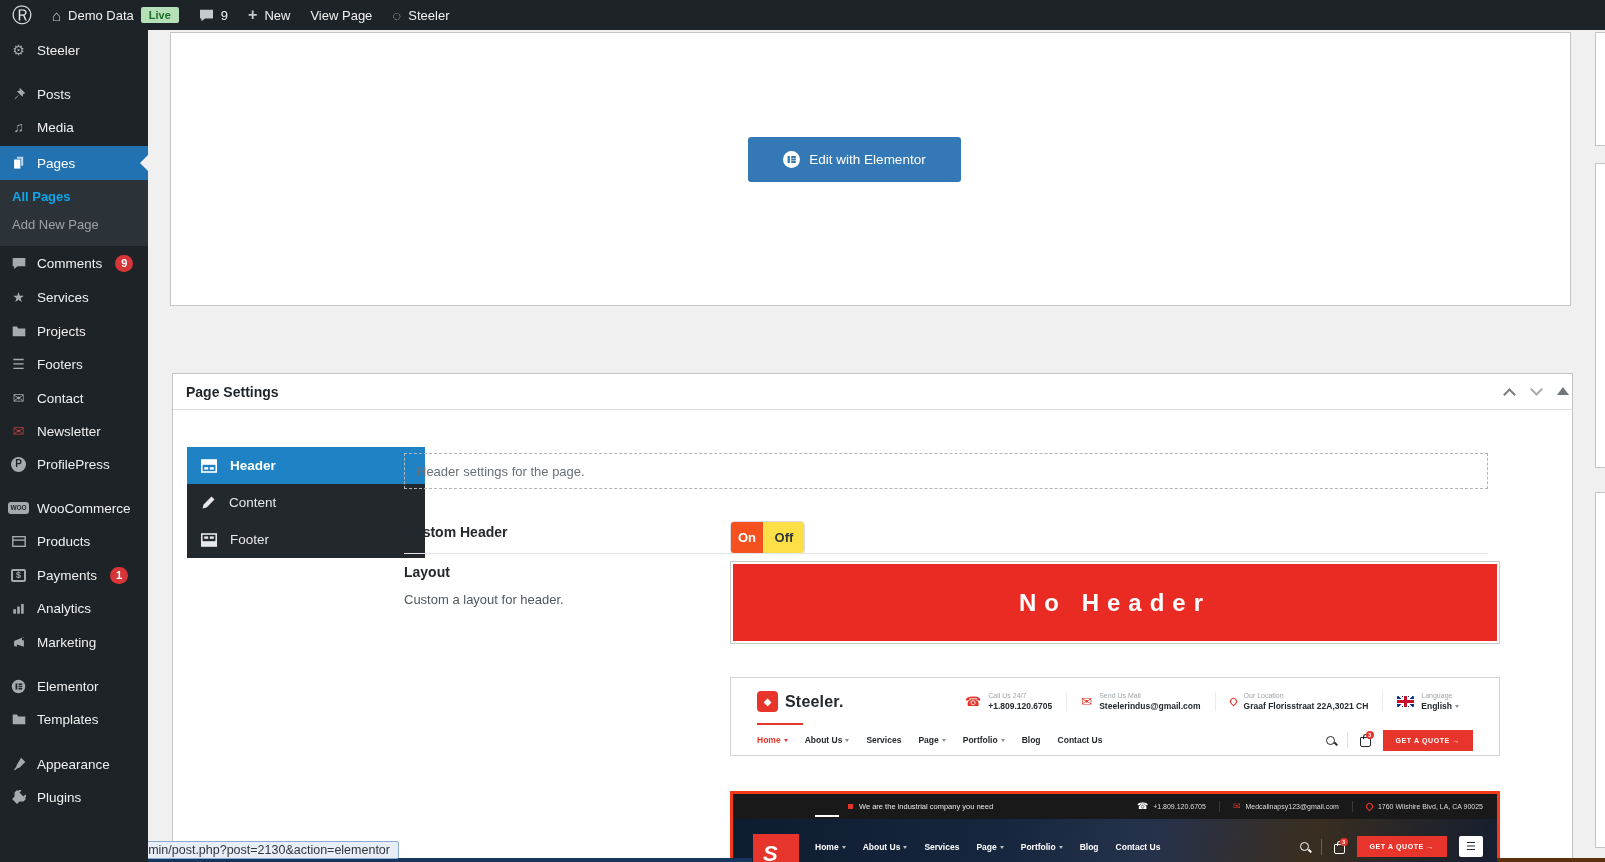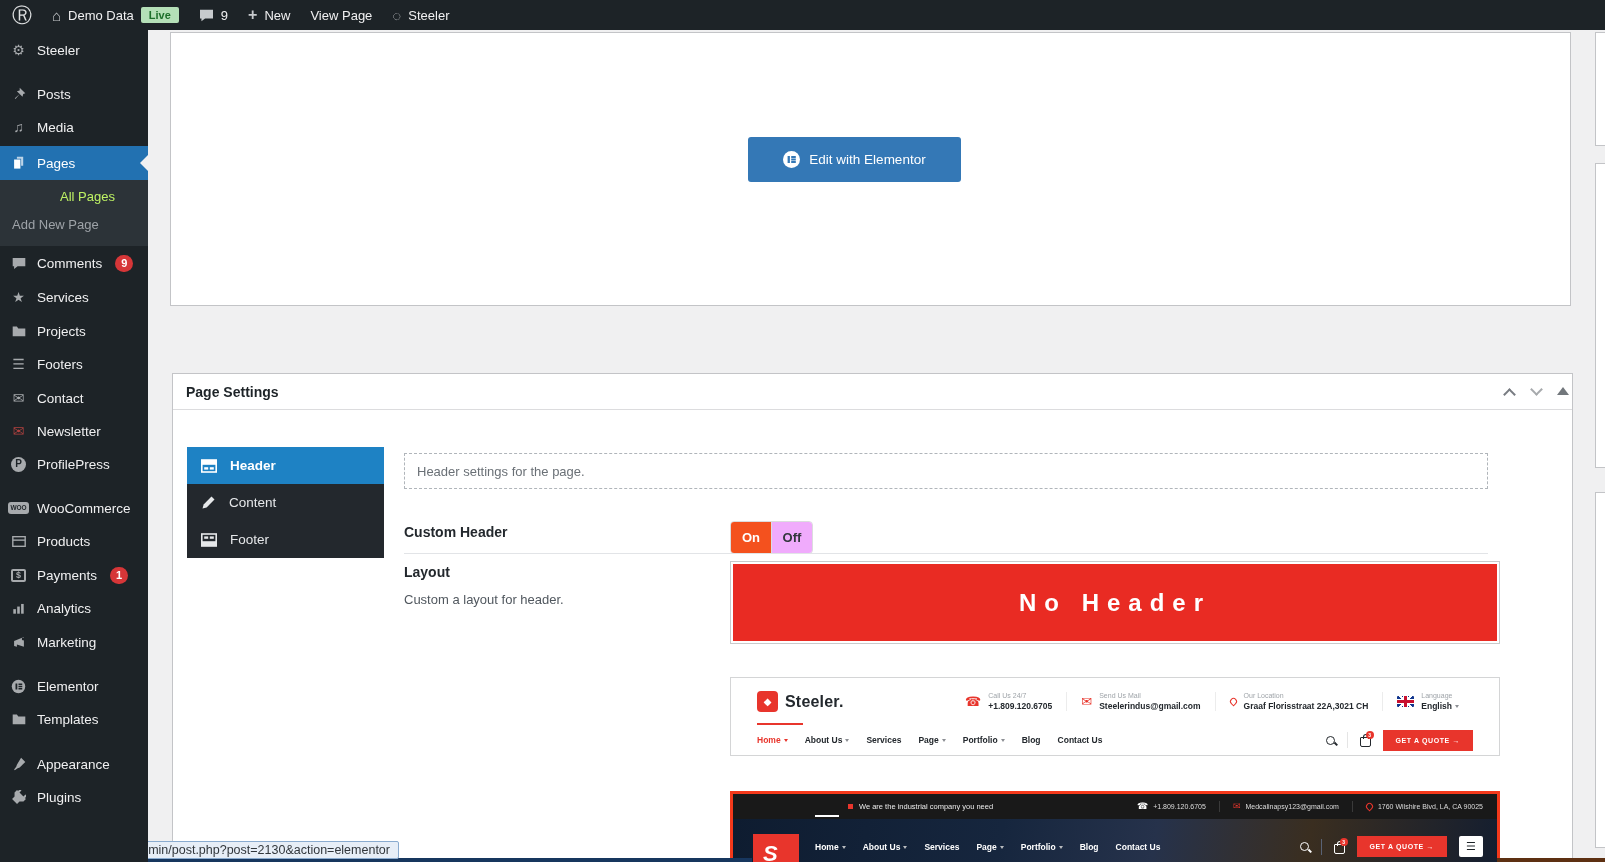--- a/index.html
+++ b/index.html
@@ -23,21 +23,21 @@
   .submenu-bg { position:absolute; top:150px; left:0; width:148px; height:66px; background:#2c3338; }
   .sb-item { position:absolute; left:0; width:148px; height:24px; display:flex; align-items:center;
     gap:9px; padding-left:9px; color:#f0f0f1; font-size:13.5px; }
   .sb-ic { width:19px; flex:none; display:flex; justify-content:center; align-items:center; color:#a7aaad; font-size:14px; line-height:1; }
   .sb-item.active { height:34px; background:#2271b1; color:#fff; }
   .sb-item.active .sb-ic { color:#fff; }
   .sb-item.active::after { content:""; position:absolute; right:0; top:50%; transform:translateY(-50%);
     border:8px solid transparent; border-right-color:#f0f0f1; }
   .sb-sub { position:absolute; left:0; width:148px; height:22px; display:flex; align-items:center;
     padding-left:12px; font-size:13px; color:#9ea3a8; }
-  .sb-sub.current { color:#bef264; font-weight:normal;margin-left:48px; }
+  .sb-sub.current { color:#0ea5e9; font-weight:bold; }
   .badge { background:#d63638; color:#fff; border-radius:10px; min-width:18px; height:17px; padding:0 5px;
     font-size:11px; font-weight:bold; display:flex; align-items:center; justify-content:center; margin-left:4px; }
   .pp-circle { width:15px; height:15px; border-radius:50%; background:#a7aaad; color:#1d2327;
     font-size:10px; font-weight:bold; display:flex; align-items:center; justify-content:center; }
   .woo-tag { background:#a7aaad; color:#1d2327; border-radius:3px; font-size:6.5px; font-weight:bold; padding:3px 2px; }
   .pay-tag { border:2px solid #a7aaad; color:#a7aaad; border-radius:2px; font-size:9px; font-weight:bold; padding:0 3px; }
   
   .postbox-top { position:absolute; left:170px; top:32px; width:1401px; height:274px; background:#fff; border:1px solid #c3c4c7; }
   .elementor-btn { position:absolute; left:577px; top:104px; width:213px; height:45px; background:#3478b6;
     border:none; border-radius:3px; color:#fff; font-size:13.5px; font-family:inherit;
@@ -45,34 +45,34 @@
   
   .ps-box { position:absolute; left:172px; top:373px; width:1401px; height:489px; background:#fff;
     border:1px solid #c3c4c7; border-bottom:none; }
   .ps-head { height:36px; border-bottom:1px solid #dcdcde; display:flex; align-items:center; padding-left:13px;
     font-size:14px; font-weight:bold; color:#1d2327; position:relative; }
   .chev { position:absolute; width:9px; height:9px; border-left:2px solid #787c82; border-top:2px solid #787c82; top:16px; }
   .chev.up { transform:rotate(45deg); left:1332px; }
   .chev.down { transform:rotate(225deg); top:11px; left:1359px; border-color:#a7aaad; }
   .tri-up { position:absolute; left:1384px; top:13px; width:0; height:0;
     border:6px solid transparent; border-bottom:8px solid #72777c; border-top:none; }
-  .ps-tabs { position:absolute; left:14px; top:73px; width:197px; background:#23282d; }
+  .ps-tabs { position:absolute; left:14px; top:73px; width:238px; background:#23282d; }
   .ps-tab { height:37px; display:flex; align-items:center; gap:13px; padding-left:14px;
     color:#e6e8ea; font-size:13.5px; cursor:pointer; }
   .ps-tab.active { background:#1e82c4; color:#fff; font-weight:bold; }
   .ps-desc { position:absolute; left:231px; top:79px; width:1084px; height:36px; border:1px dashed #b0b5ba;
     color:#6a7076; font-size:13px; display:flex; align-items:center; padding-left:12px; }
   .ps-label { position:absolute; font-size:14px; font-weight:bold; color:#23282d; }
   .ps-help { position:absolute; left:231px; top:218px; font-size:13px; color:#50575e; }
   .ps-hr { position:absolute; left:231px; top:179px; width:1084px; border-top:1px solid #e2e4e7; }
   .toggle { position:absolute; left:557px; top:147px; display:flex; border-radius:4px; overflow:hidden;
     border:1px solid #dcdcde; }
-  .t-on { width:40px; height:31px; background:#f4511e; color:#fff; font-weight:bold; font-size:13px;
+  .t-on { width:32px; height:31px; background:#f4511e; color:#fff; font-weight:bold; font-size:13px;
     display:flex; align-items:center; justify-content:center; }
-  .t-off { width:41px; height:31px; background:#f0abfc; color:#32373c; font-weight:bold; font-size:13px;
+  .t-off { width:41px; height:31px; background:#fde047; color:#32373c; font-weight:bold; font-size:13px;
     display:flex; align-items:center; justify-content:center; border-left:1px solid #dcdcde; }
   
   .prev { position:absolute; left:557px; width:770px; cursor:pointer; }
   .prev-noheader { top:187px; height:83px; border:1px solid #c9cacb; background:#fff; padding:2px; }
   .nh-inner { height:100%; background:#e92b23; display:flex; align-items:center; justify-content:center;
     color:#fff; font-size:24px; font-weight:bold; letter-spacing:8px; }
   
   .prev-light { top:303px; height:79px; border:1px solid #d4d5d6; background:#fff; padding:0 26px;
     display:flex; flex-direction:column; }
   .lh-row1 { height:47px; display:flex; justify-content:space-between; align-items:center; position:relative; }

